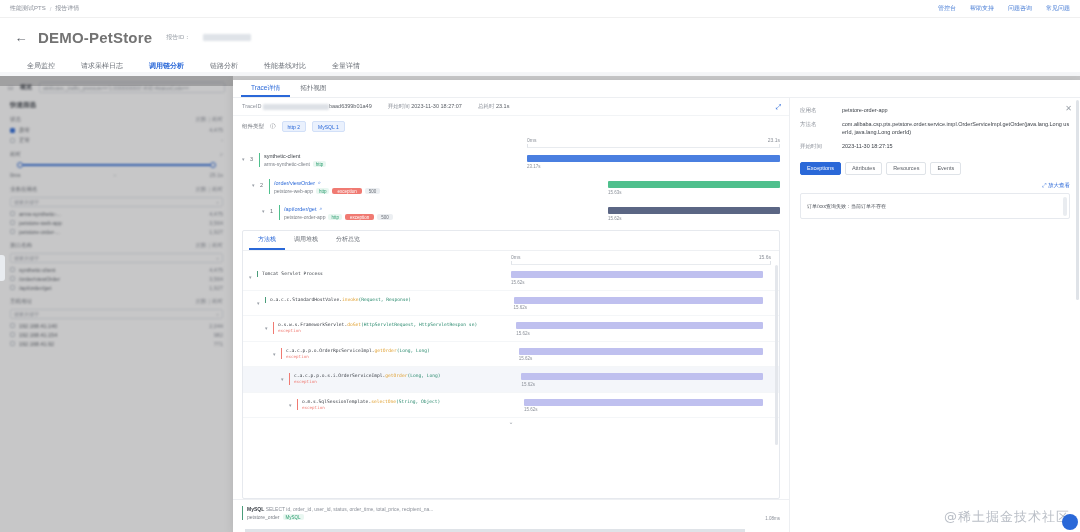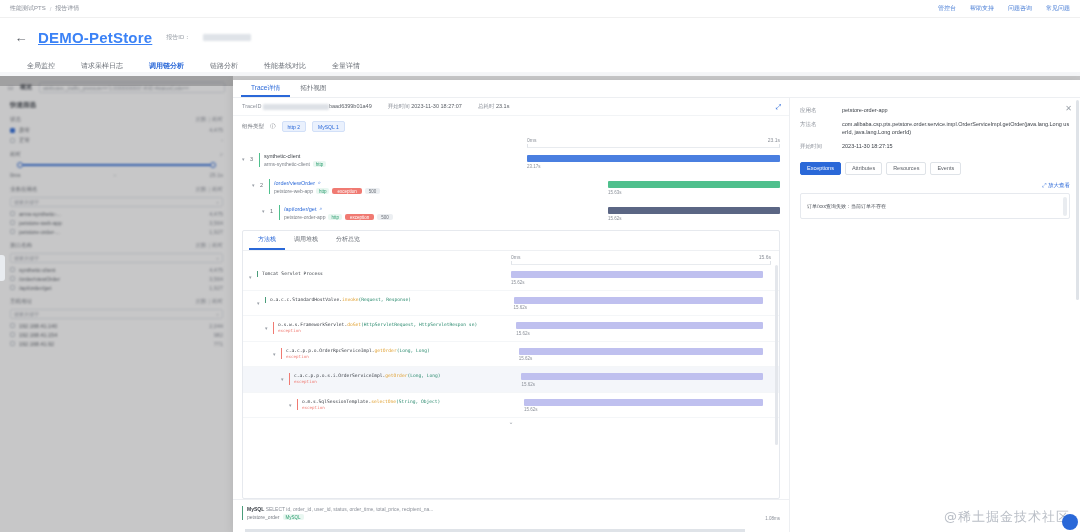--- a/index.html
+++ b/index.html
@@ -23,21 +23,21 @@
 
   
   .pagehead {
     background: #fff; padding: 6px 14px 0 14px; height: 54px;
   }
   .titlerow { display: flex; align-items: center; gap: 10px; height: 26px; }
   .backarrow {
     width: 14px; height: 14px; color: #5c6168; font-size: 13px; line-height: 13px;
     display: flex; align-items: center; justify-content: center; cursor: pointer;
   }
-  .ptitle { font-size: 15px; font-weight: 700; color: #3b82f6; letter-spacing: .2px; text-decoration: underline; }
+  .ptitle { font-size: 15px; font-weight: 700; color: #737373; letter-spacing: .2px; }
   .rid-label { font-size: 6px; color: #9aa0a8; margin-left: 4px; }
   .rid-val {
     display: inline-block; width: 48px; height: 7px; background: #dfe3e8;
     border-radius: 1px; filter: blur(1.1px); margin-left: 3px; vertical-align: middle;
   }
   .tabs { display: flex; gap: 0; margin-top: 6px; }
   .tab {
     font-size: 7px; color: #6b7078; padding: 5px 13px 6px 13px; cursor: pointer;
     border-bottom: 2px solid transparent; white-space: nowrap; filter: blur(0.5px);
   }

